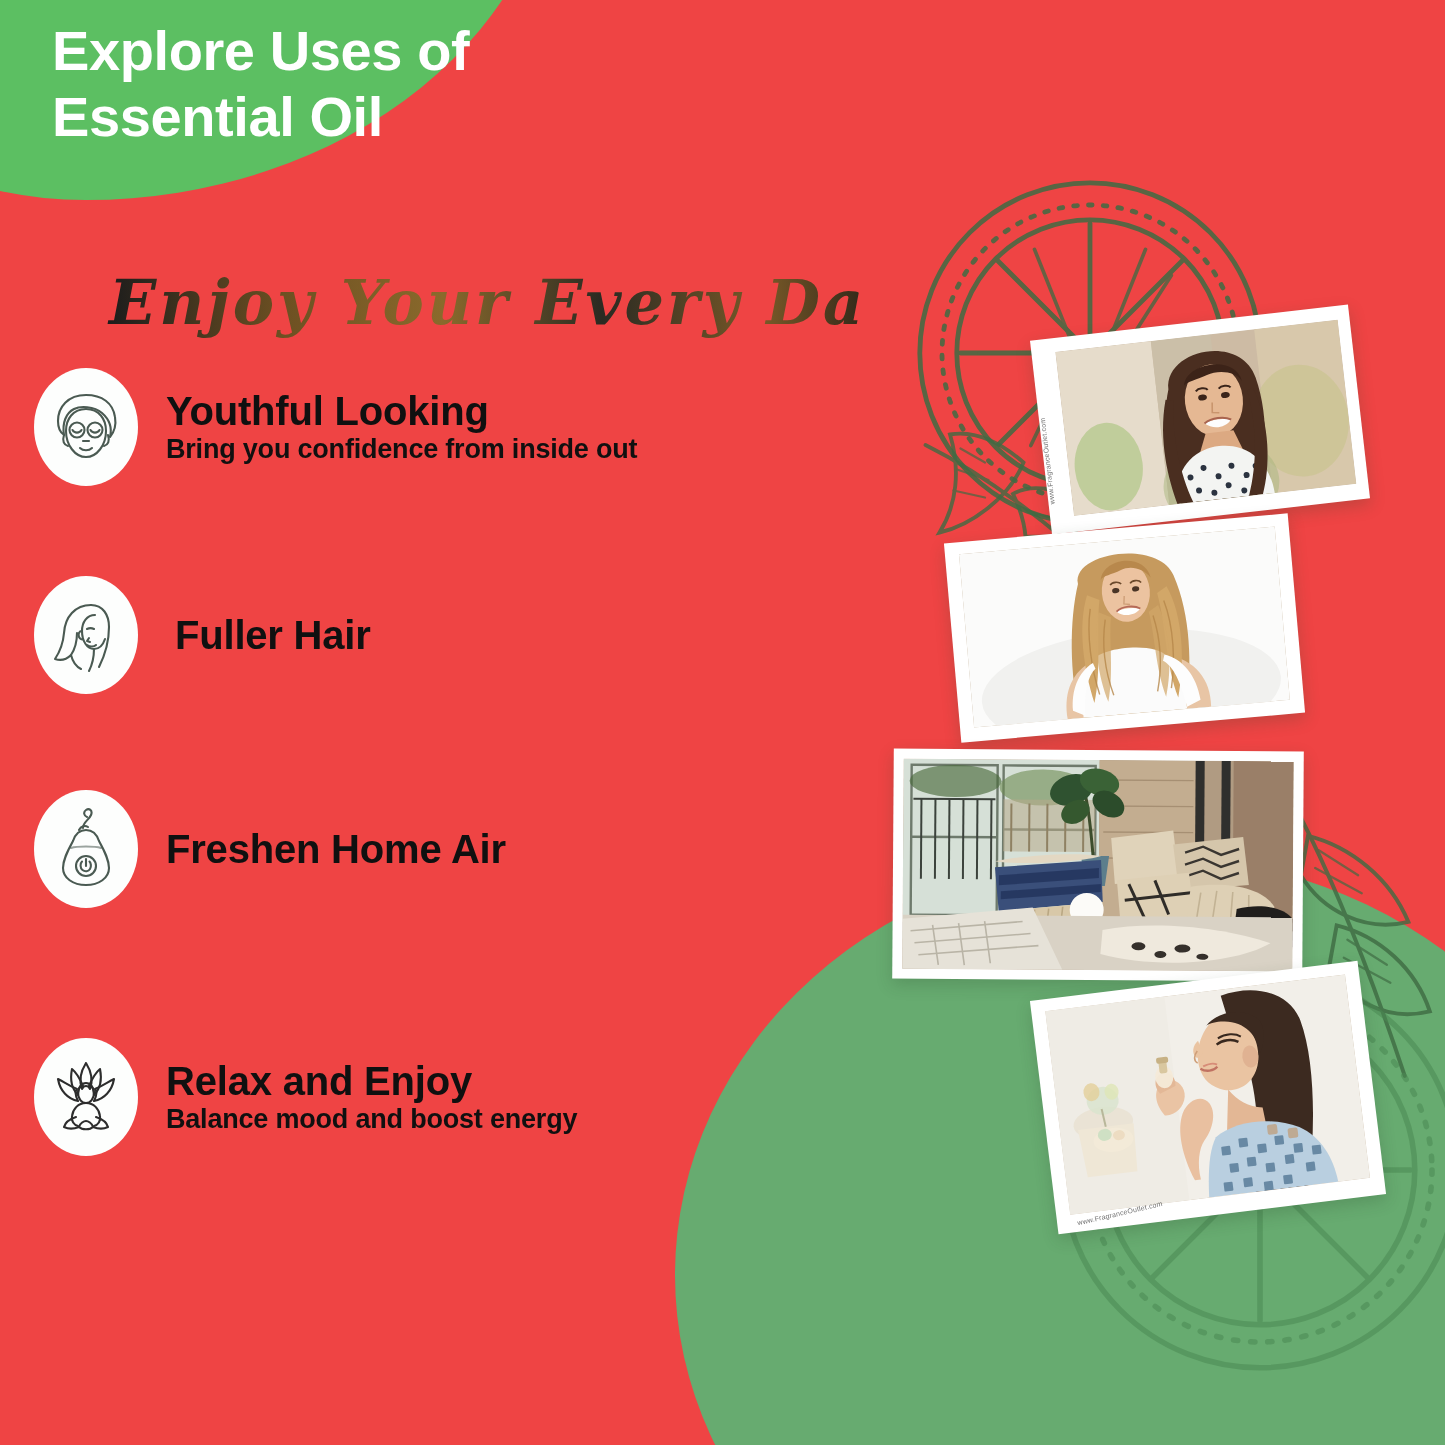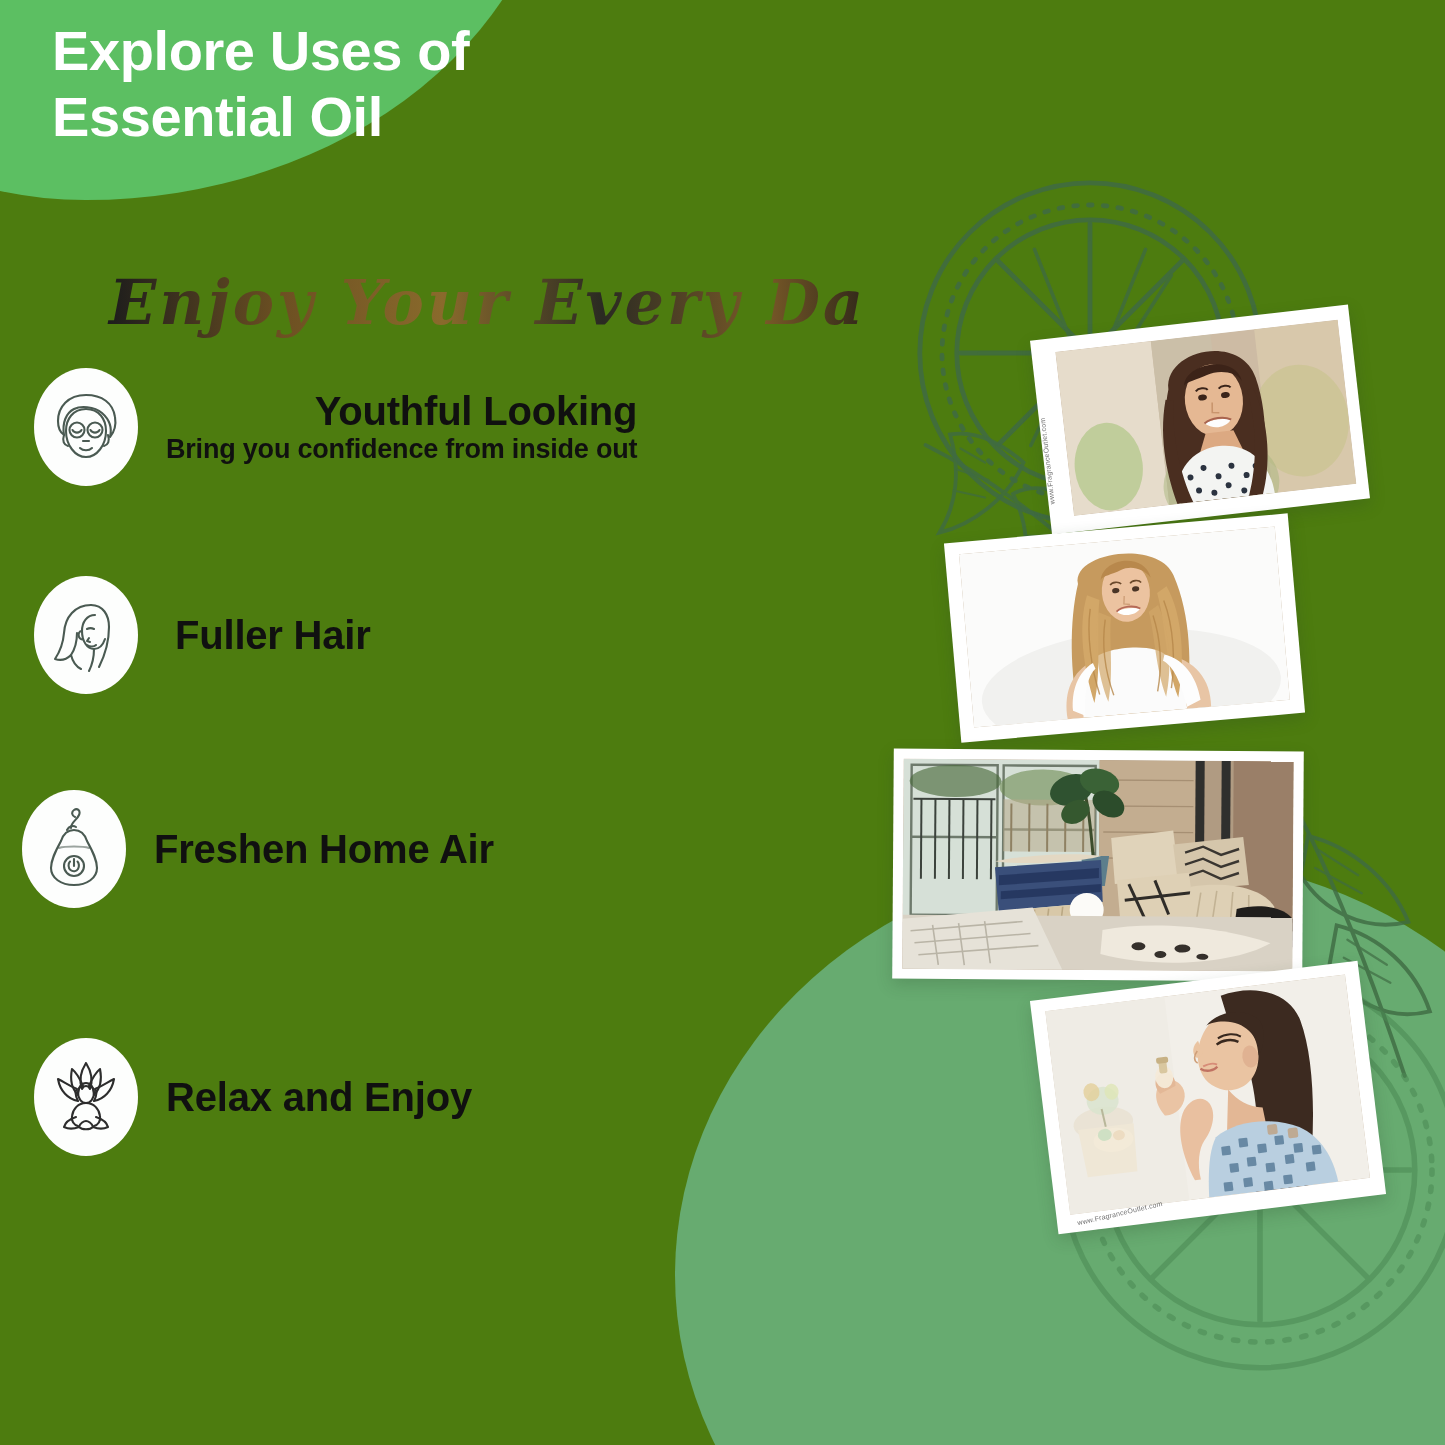--- a/index.html
+++ b/index.html
@@ -1,21 +1,21 @@
 <!DOCTYPE html>
 <html><head>
 <meta charset="utf-8">
 <style>
   html,body{margin:0;padding:0;}
   body{
     width:1445px;height:1445px;overflow:hidden;
     font-family:"Liberation Sans", sans-serif;
     background:#abd4aa;
   }
-  #canvas{position:relative;width:1445px;height:1445px;overflow:hidden;background:#4d7c0f;}
+  #canvas{position:relative;width:1445px;height:1445px;overflow:hidden;background:#ef4444;}
 
   
   .blob-header{
     position:absolute;left:-340px;top:-420px;width:900px;height:620px;
     background:#5cbf62;
     border-radius:0 0 58% 52% / 0 0 68% 78%;
   }
   .blob-bottom{
     position:absolute;right:-170px;bottom:-250px;width:940px;height:840px;
     background:#67ab70;border-radius:50%;
@@ -37,39 +37,39 @@
     letter-spacing:-0.4px;white-space:pre-line;
   }
 
   
   .tagline{
     position:absolute;left:105px;top:252px;width:760px;height:100px;
   }
   .tagline svg{display:block;width:100%;height:100%;}
 
   
-  .feature{position:absolute;display:flex;align-items:center;gap:28px;text-align:right;}
+  .feature{position:absolute;display:flex;align-items:center;gap:28px;}
   .feature .badge{
     width:104px;height:118px;flex:none;border-radius:50%;
     background:#fdfefd;display:flex;align-items:center;justify-content:center;
     box-shadow:0 0 0 0 rgba(0,0,0,0);
   }
   .feature .badge svg{display:block;}
   .feature .texts{display:flex;flex-direction:column;}
   .feature .t-title{
     font-size:40px;font-weight:bold;color:#101010;line-height:1.12;
     letter-spacing:-0.2px;white-space:nowrap;
   }
   .feature .t-sub{
     font-size:27px;font-weight:bold;color:#101010;line-height:1.12;
     letter-spacing:-0.2px;white-space:nowrap;
   }
   #feature-0{left:34px;top:368px;}
   #feature-1{left:34px;top:576px;gap:37px;}
-  #feature-2{left:22px;top:790px;}
+  #feature-2{left:34px;top:790px;}
   #feature-3{left:34px;top:1038px;}
 
   
   .photo{
     position:absolute;background:#ffffff;
     box-shadow:0 6px 16px rgba(40,70,40,.22);
     overflow:hidden;
   }
   .photo .inner{position:absolute;overflow:hidden;background:#d8cdbd;}
   .photo .wm{
@@ -306,20 +306,21 @@
             <path d="M40 44 C48 44 53 50 54 57 C55 62 52 66 48 67"></path>
             <path d="M30 58 C24 60 19 64 18 68 C22 70 28 70 33 68"></path>
             <path d="M50 58 C56 60 61 64 62 68 C58 70 52 70 47 68"></path>
             <path d="M33 68 C36 71 44 71 47 68 C46 64 42 62 40 62 C38 62 34 64 33 68Z"></path>
           </g>
         </svg>
       </span>
     </div>
     <div class="texts">
       <div class="t-title">Relax and Enjoy</div>
+      <div class="t-sub">Balance mood and boost energy</div>
     </div>
   </div>
 
   <div class="photo" id="photo-0">
     <div class="inner">
       <div class="ph-img">
         <svg viewBox="0 0 284 165" preserveAspectRatio="none">
           <rect width="284" height="165" fill="#cdbba4"></rect>
           <rect x="0" y="0" width="96" height="165" fill="#e6dccb"></rect>
           <rect x="96" y="0" width="60" height="165" fill="#cbbfa8"></rect>

